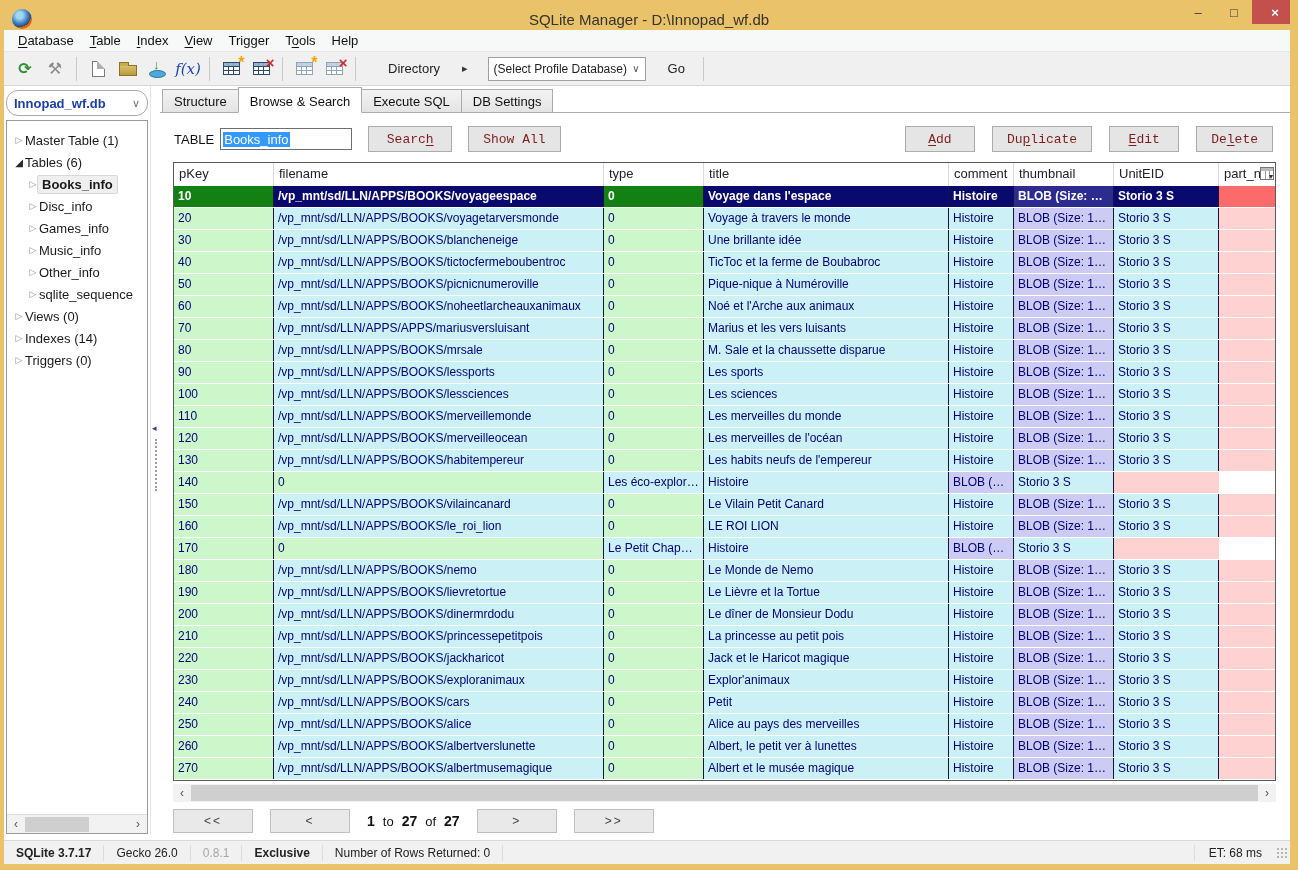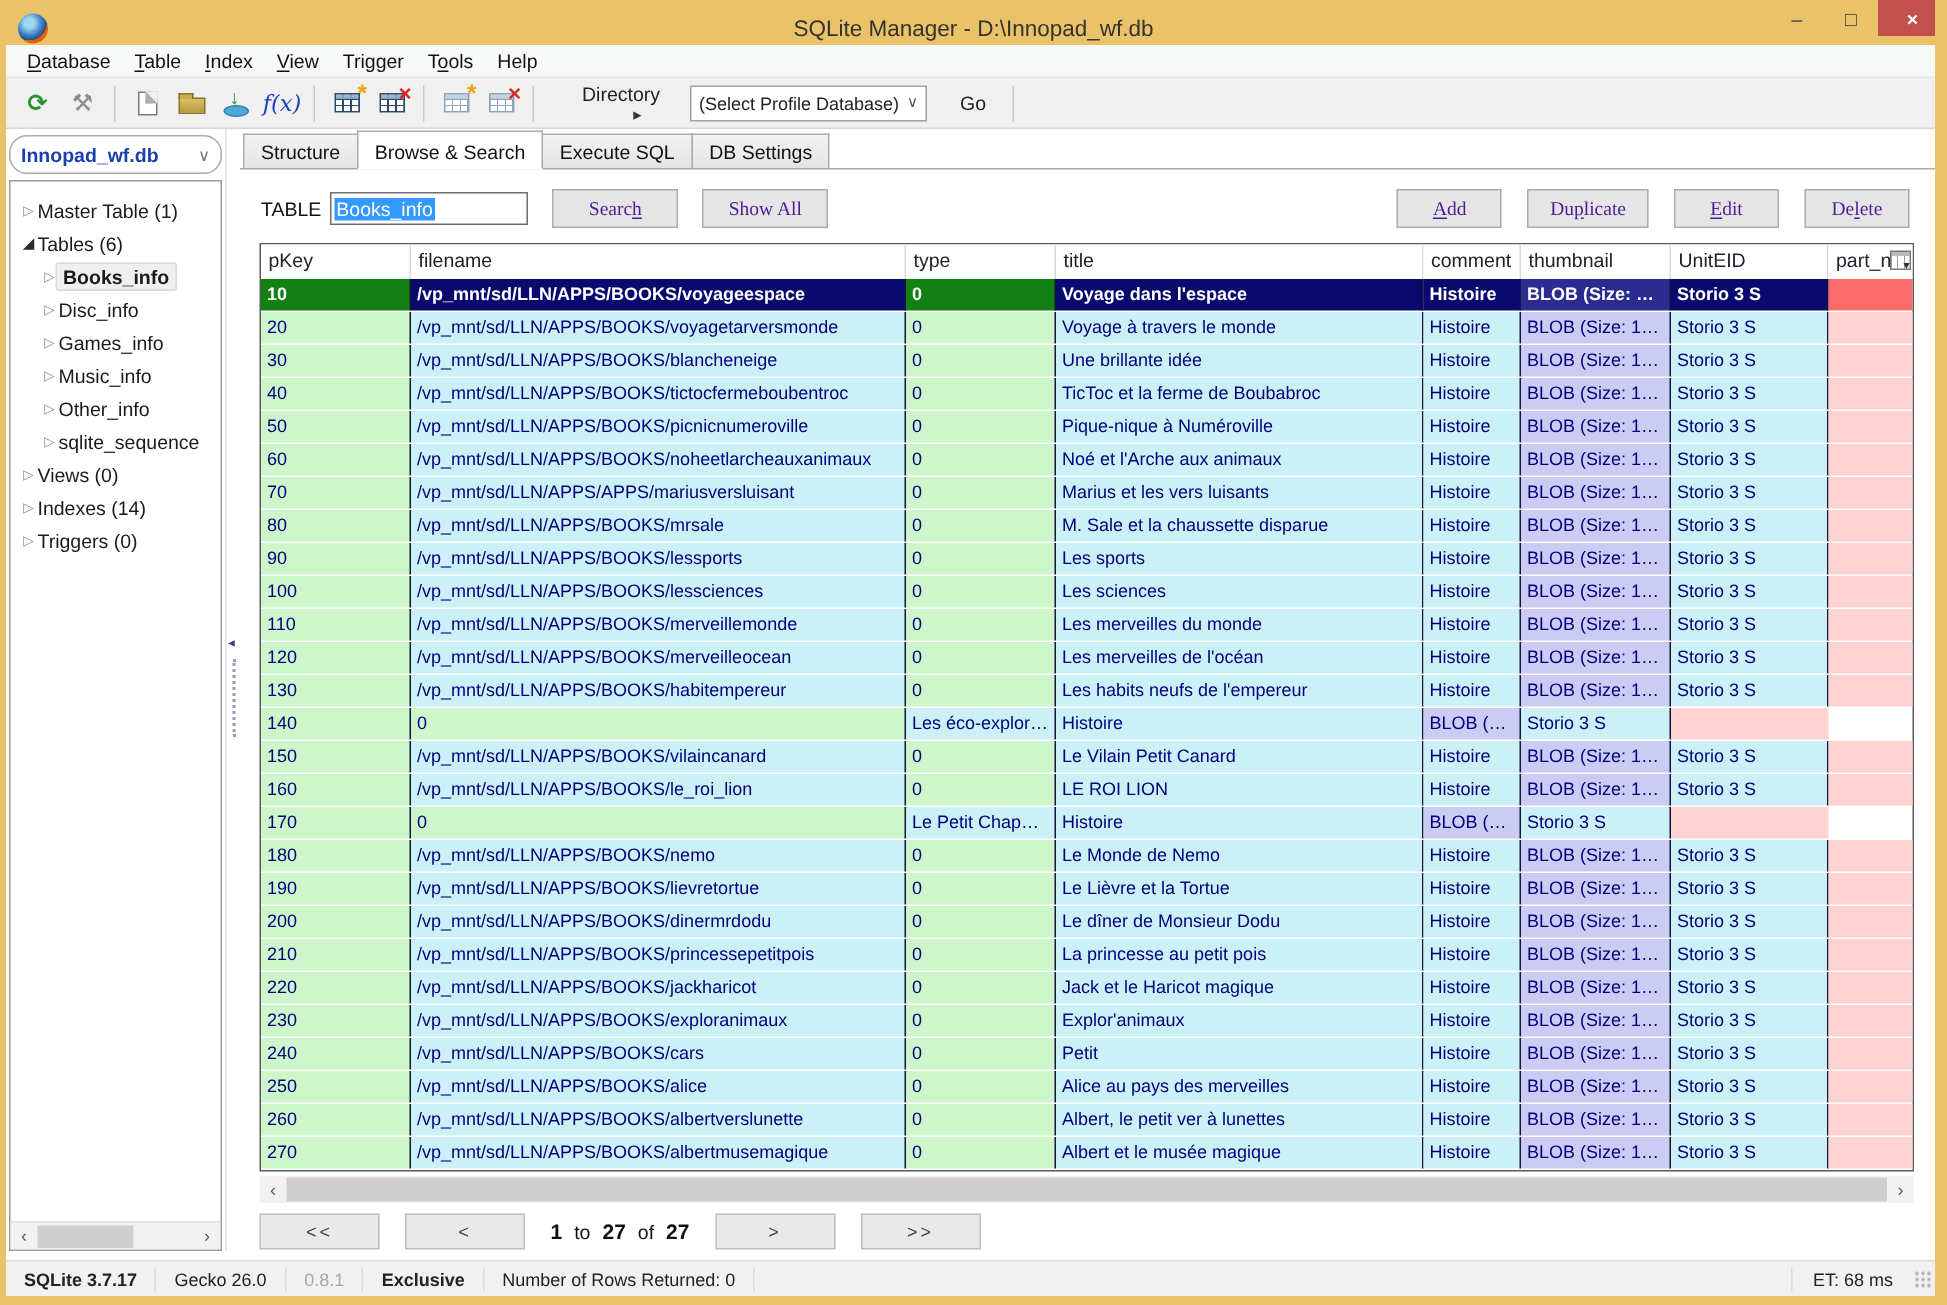--- a/index.html
+++ b/index.html
@@ -35,21 +35,21 @@
       linear-gradient(rgba(140,170,205,.9) 0 3px, rgba(0,0,0,0) 3px),
       repeating-linear-gradient(90deg, rgba(0,0,0,0) 0 4.2px, #2e4a66 4.2px 5.2px),
       repeating-linear-gradient(0deg, rgba(0,0,0,0) 0 3.2px, #2e4a66 3.2px 4.2px),#fff;}
   .mt.light{border-color:#8fa3b8;background:
       linear-gradient(rgba(190,205,225,.9) 0 3px, rgba(0,0,0,0) 3px),
       repeating-linear-gradient(90deg, rgba(0,0,0,0) 0 4.2px, #8fa3b8 4.2px 5.2px),
       repeating-linear-gradient(0deg, rgba(0,0,0,0) 0 3.2px, #8fa3b8 3.2px 4.2px),#fff;}
   .ov{position:absolute;top:-8px;right:-6px;font-weight:bold;line-height:1;}
   .ov.star{color:#EFA500;font-size:16px;}
   .ov.cross{color:#D42A2A;font-size:15px;}
-  .dirbtn{display:flex;align-items:center;font-size:13px;color:#222;margin:0 10px 0 26px;flex-direction:column;}
+  .dirbtn{display:flex;align-items:center;font-size:13px;color:#222;margin:0 10px 0 26px;}
   .dirbtn .caret{margin-left:22px;font-size:11px;color:#333;}
   .combo{width:158px;height:24px;border:1px solid #A0A0A0;background:#fff;display:flex;align-items:center;font-size:12px;color:#222;padding:0 5px;margin:0 10px;}
   .combo .caret{margin-left:auto;color:#555;font-size:10px;}
   .golbl{font-size:13px;color:#222;padding:0 12px;}
   
   .body{position:absolute;top:86px;left:0;right:0;bottom:30px;display:flex;background:#fff;}
   
   .sidebar{width:146px;padding:4px 2px 0 2px;display:flex;flex-direction:column;}
   .dbsel{height:26px;border:1px solid #ABABAB;border-radius:12px;background:#fff;display:flex;align-items:center;padding:0 7px;}
   .dbsel .name{font-size:13px;font-weight:bold;color:#1A3FAE;}
@@ -70,21 +70,21 @@
   .splitter .dots{position:absolute;top:calc(45% + 16px);left:4px;height:52px;border-left:2px dotted #9a9ac0;}
   
   .main{flex:1;position:relative;background:#fff;}
   .tabs{display:flex;align-items:flex-end;height:27px;border-bottom:1px solid #ACACAC;padding-left:2px;}
   .tab{padding:4px 11px 3px;border:1px solid #ACACAC;border-bottom:none;background:linear-gradient(#F3F3F3,#E4E4E4);margin-right:-1px;font-size:13px;color:#111;position:relative;margin-top:12px;}
   .tab.active{background:#fff;padding-top:6px;margin-bottom:-1px;border-bottom:1px solid #fff;z-index:2;}
   .controls{display:flex;align-items:center;margin:13px 17px 10px 14px;}
   .ctl-label{font-size:13px;color:#111;margin-right:6px;}
   .tbox{width:132px;height:22px;border:1px solid #6E6E6E;background:#fff;display:flex;align-items:center;padding:1px 2px;font-size:13px;}
   .tbox .selval{background:#3399FF;color:#fff;padding:0 1px;}
-  .btn{height:26px;background:#E5E5E5;border:1px solid #ACACAC;font-size:13px;color:#4c1d95;display:inline-flex;align-items:center;justify-content:center;padding:0 14px;font-family:Liberation Serif, serif;}
+  .btn{height:26px;background:#E5E5E5;border:1px solid #ACACAC;font-size:13px;color:#7f1d1d;display:inline-flex;align-items:center;justify-content:center;padding:0 14px;font-family:Liberation Mono, monospace;}
   .btn.srch{margin-left:16px;min-width:84px;}
   .actions{margin-left:auto;display:flex;gap:17px;}
   .actions .btn{min-width:70px;}
   
   .grid{margin-left:13px;width:1103px;border:1px solid #5A5A5A;background:#fff;}
   .grow{display:grid;grid-template-columns:100px 330px 100px 245px 65px 100px 105px 56px;}
   .hcell{height:23px;font-size:13px;color:#21212E;padding:3px 5px 0;border-right:1px solid #D9D9D9;white-space:nowrap;overflow:hidden;position:relative;background:#fff;}
   .hcell:last-child{border-right:none;}
   .picker{position:absolute;right:1px;top:4px;width:14px;height:13px;font-size:8px;color:#333;border:1px solid #777;background:
      linear-gradient(#bbb 0 3px, rgba(0,0,0,0) 3px),

